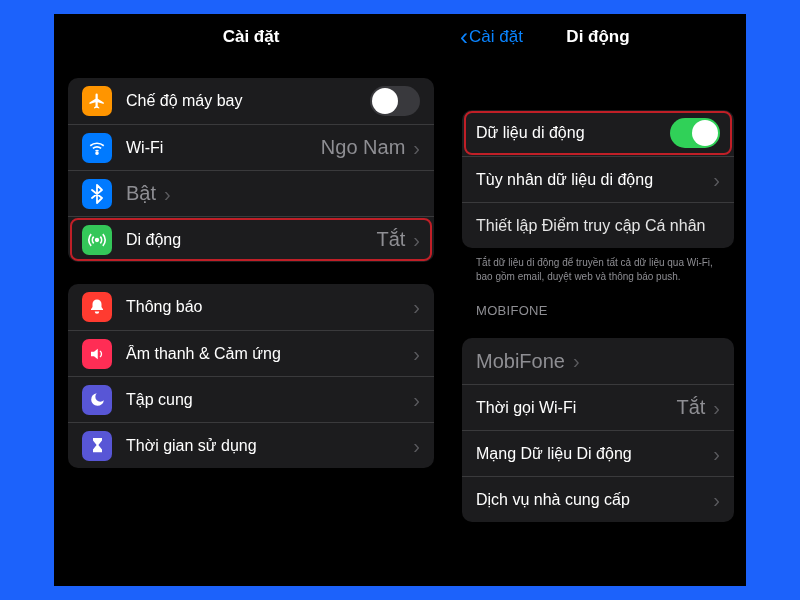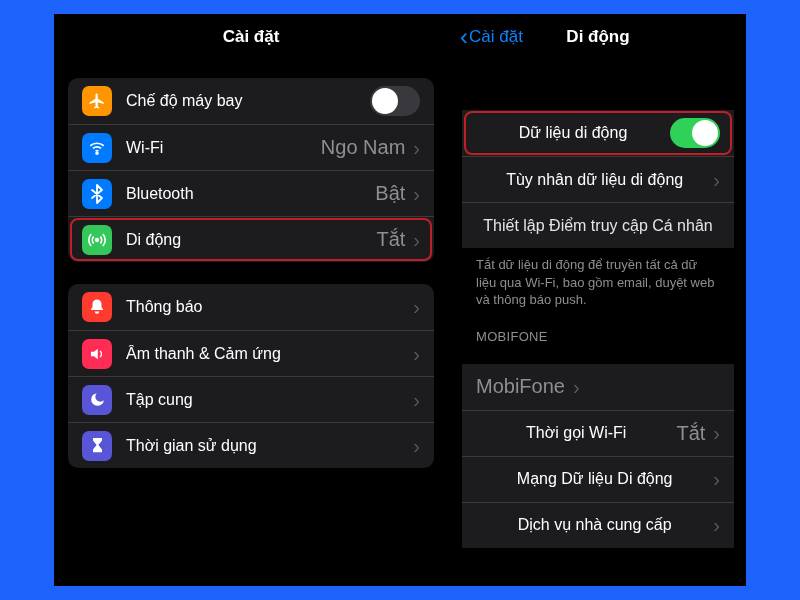--- a/index.html
+++ b/index.html
@@ -22,24 +22,24 @@
   .row .value { color: #8E8E93; font-size: 20px; margin-right: 8px; }
   .row .chev-r { color: #5A5A5E; font-size: 20px; line-height: 1; }
   .row.disabled .label { color: #e5e5e5; }
   .toggle { width: 50px; height: 30px; background: #39393D; border-radius: 15px; position: relative; }
   .toggle .knob { position: absolute; width: 26px; height: 26px; background: #fff; border-radius: 50%; top: 2px; }
   .toggle.off .knob { left: 2px; }
   .toggle.on { background: #30D158; }
   .toggle.on .knob { right: 2px; }
   .highlight-row { position: relative; }
   .highlight-row::after { content: ""; position: absolute; inset: 1px 2px; border: 2px solid #C01F27; border-radius: 8px; pointer-events: none; }
-  .footer-note { color: #8E8E93; font-size: 13px; padding: 8px 14px 0 14px; line-height: 1.35; }
+  .footer-note { color: #8E8E93; font-size: 10px; padding: 8px 14px 0 14px; line-height: 1.35; }
   .section-header { color: #8E8E93; font-size: 13px; font-weight: 400; text-transform: uppercase; padding: 20px 14px 6px 14px; letter-spacing: 0.3px; }
   .panel-right .content { padding: 0 12px; }
-  .panel-right .group { border-radius: 0; text-align: center; }
+  .panel-right .group { border-radius: 10px; }
   .right-block-top { margin-top: 50px; }
   
   .ic-orange { background: #FF9500; }
   .ic-blue { background: #007AFF; }
   .ic-green { background: #34C759; }
   .ic-red { background: #FF3B30; }
   .ic-pink { background: #FF2D55; }
   .ic-indigo { background: #5856D6; }
   svg { display: block; }
 </style>
@@ -78,21 +78,20 @@
           <span class="label">Wi-Fi</span>
           <span class="value">Ngo Nam</span>
           <span class="chev-r">›</span>
         </div>
         <div class="row">
           <div class="icon ic-blue">
             <svg width="16" height="20" viewBox="0 0 12 20" fill="none" stroke="#fff" stroke-width="1.8" stroke-linejoin="round" stroke-linecap="round">
                 <path d="M6 1v18l5-5-10-8m0 8 10-8-5-5"></path>
               </svg>
           </div>
-          <span class="label">Bluetooth</span>
           <span class="value">Bật</span>
           <span class="chev-r">›</span>
         </div>
         <div class="row highlight-row">
           <div class="icon ic-green">
             <svg width="20" height="20" viewBox="0 0 24 24" fill="none" stroke="#fff" stroke-width="2">
                 <path d="M5 5a10 10 0 0 0 0 14M8 8a6 6 0 0 0 0 8M19 5a10 10 0 0 1 0 14M16 8a6 6 0 0 1 0 8"></path>
                 <circle cx="12" cy="12" r="1.6" fill="#fff"></circle>
               </svg>
           </div>

